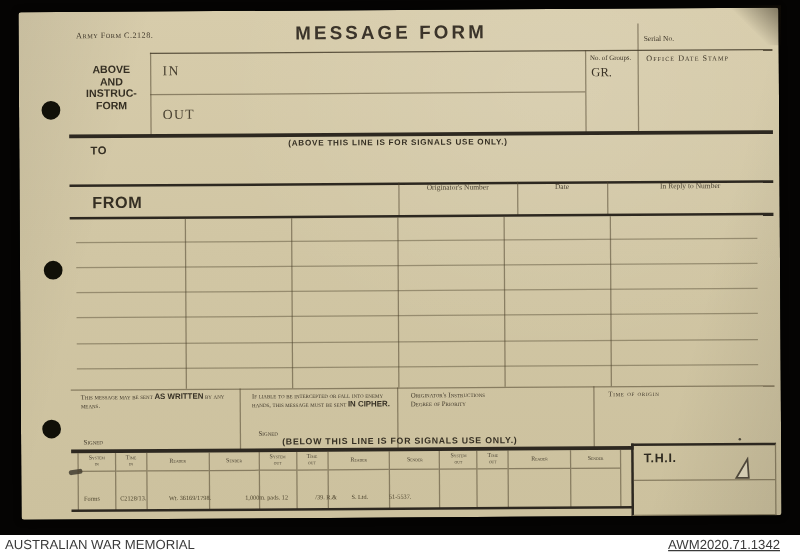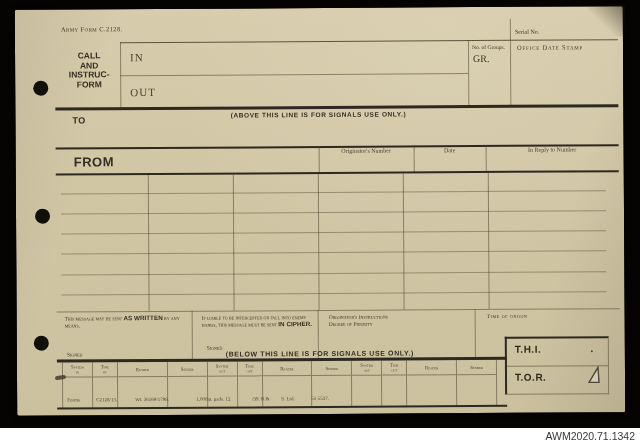--- a/index.html
+++ b/index.html
@@ -52,30 +52,31 @@
 <body>
 
 <div id="paper" class="abs">
   <div class="abs crease"></div>
 
   <div class="abs hole" style="left:18px;top:71px;"></div>
   <div class="abs hole" style="left:19px;top:199px;"></div>
   <div class="abs hole" style="left:17px;top:326px;"></div>
 
   <div class="abs serif sc" style="left:46px;top:16px;font-size:6.5px;letter-spacing:.4px;">Army Form C.2128.</div>
+  <div class="abs" id="title">MESSAGE FORM</div>
   <div class="abs serif" style="left:500px;top:22px;font-size:6px;">Serial No.</div>
 
   <div class="abs hline" style="left:105px;top:33px;width:498px;background:#5d5440;"></div>
   <div class="abs vline" style="left:495px;top:12px;height:87px;"></div>
   <div class="abs vline" style="left:105px;top:33px;height:66px;"></div>
   <div class="abs vline" style="left:453px;top:33px;height:66px;"></div>
   <div class="abs hline" style="left:105px;top:66px;width:348px;"></div>
 
   <div class="abs bs call-label">
-    <div>CALL</div>
+    <div>ABOVE</div>
     <div>AND</div>
     <div>INSTRUC-</div>
     <div>FORM</div>
   </div>
   <div class="abs serif inout" style="left:115px;top:42px;">IN</div>
   <div class="abs serif inout" style="left:115px;top:77px;">OUT</div>
   <div class="abs serif" style="left:457px;top:37px;font-size:5.5px;">No. of Groups.</div>
   <div class="abs serif" style="left:458px;top:46px;font-size:10px;">GR.</div>
   <div class="abs serif sc" style="left:502px;top:37px;font-size:6.5px;letter-spacing:.8px;">Office Date Stamp</div>
 
@@ -122,23 +123,22 @@
 
   <div class="abs insttext sc" style="left:312px;top:306px;width:140px;font-size:5.5px;">
     <div>Originator's Instructions</div>
     <div>Degree of Priority</div>
   </div>
   <div class="abs insttext sc" style="left:470px;top:306px;font-size:5.5px;letter-spacing:.6px;">Time of origin</div>
 
   <div class="abs note center" style="left:203px;top:342px;width:200px;font-size:7px;">(BELOW THIS LINE IS FOR SIGNALS USE ONLY.)</div>
   <div class="abs heavy" style="left:40px;top:350px;width:450px;height:2.5px;"></div>
 
-  <div class="abs" style="left:488px;top:330px;width:104px;height:58px;border-top:2.5px solid var(--heavy);border-left:2.5px solid var(--heavy);border-right:1px solid var(--faint);border-bottom:1px solid var(--faint);">
+  <div class="abs" style="left:488px;top:348px;width:116px;height:58px;border-top:2.5px solid var(--heavy);border-left:2.5px solid var(--heavy);border-right:1px solid var(--faint);border-bottom:1px solid var(--faint);">
     <div class="thicell" style="height:28px;border-bottom:1px solid var(--faint);">T.H.I.</div>
-    <div class="thicell">T.O.R.</div>
   </div>
   <svg class="abs" style="left:569px;top:359px;" width="18" height="19" viewBox="0 0 18 19">
     <path d="M3 17 L12 2 L13 17 Z" fill="rgba(235,230,215,.45)" stroke="#4f483b" stroke-width="1.4"></path>
   </svg>
   <div class="abs" style="left:574px;top:344px;width:2px;height:2px;background:#4f483b;border-radius:50%;"></div>
   <div class="abs" style="left:38px;top:366px;width:11px;height:4px;background:#3a342a;border-radius:2px;transform:rotate(-8deg);opacity:.8;"></div>
 
   <div class="abs" id="sigtable">
     <div class="sigcol" style="width:30px;">
         <div class="sighead sc"><span>System</span><br><span>in</span></div>
@@ -182,14 +182,15 @@
   <div class="abs printseg serif" style="left:50px;">Forms</div>
   <div class="abs printseg serif" style="left:79px;">C2128/13.</div>
   <div class="abs printseg serif" style="left:118px;">Wt. 36169/1798.</div>
   <div class="abs printseg serif" style="left:179px;">1,000m. pads. 12</div>
   <div class="abs printseg serif" style="left:235px;">/39. R.&amp;</div>
   <div class="abs printseg serif" style="left:264px;">S. Ltd.</div>
   <div class="abs printseg serif" style="left:294px;">51-5537.</div>
 </div>
 
 <div class="abs" id="caption-bar">
-  <span style="right:5px;">AWM2020.71.1342</span>
+  <span style="left:4px;">AUSTRALIAN WAR MEMORIAL</span>
+  <span style="right:16px;text-decoration:underline;">AWM2020.71.1342</span>
 </div>
 
 </body></html>

